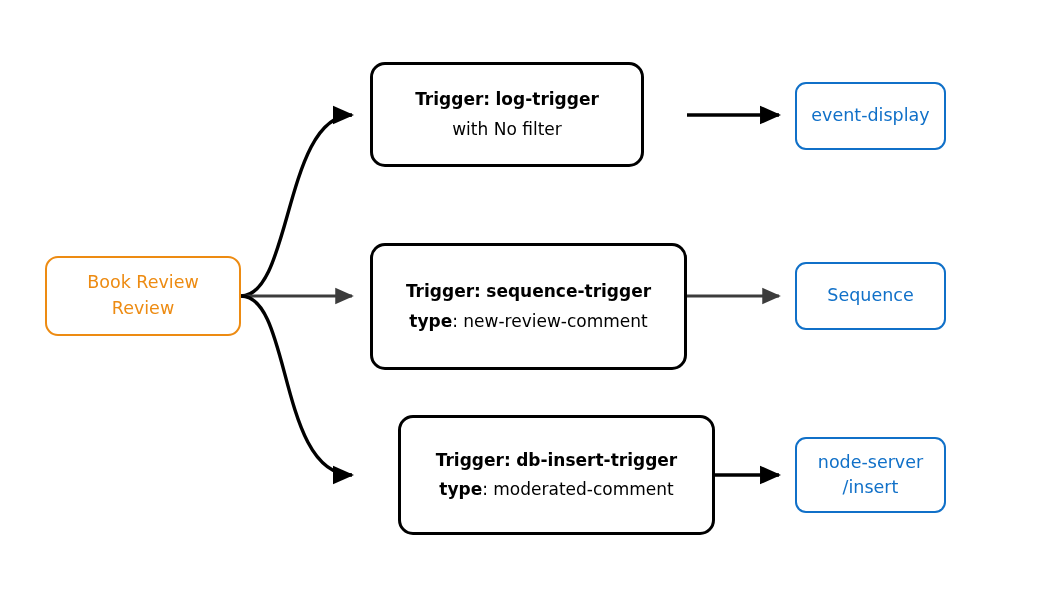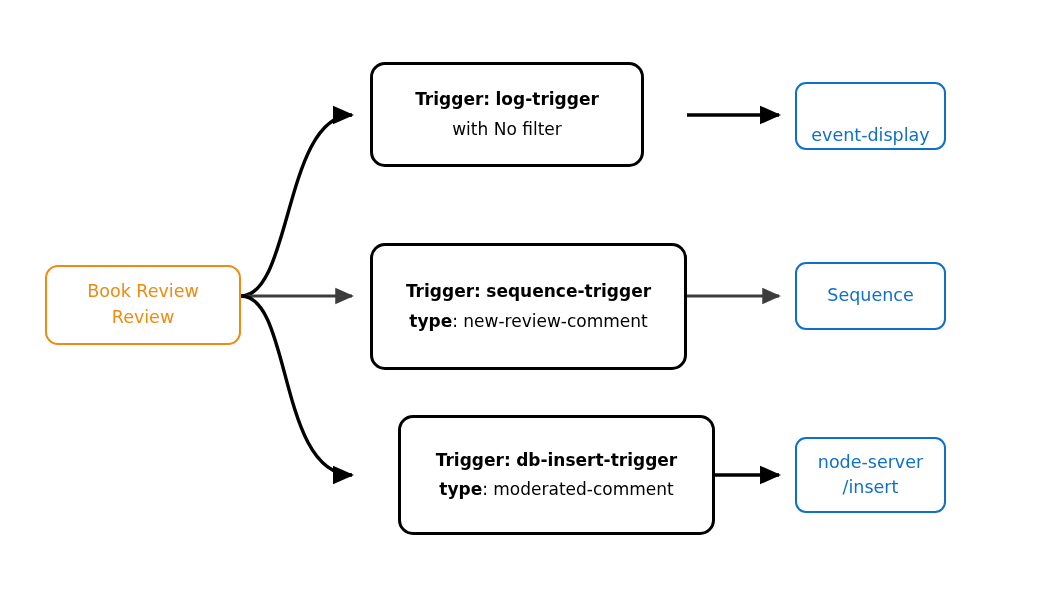--- a/index.html
+++ b/index.html
@@ -37,21 +37,20 @@
     text-align: center;
   }
 
   
   .node-source {
     border: 2.6px solid #ed8b12;
     border-radius: 13px;
     color: #ed8b12;
     font-size: 17.5px;
     line-height: 1.48;
-    margin-top: 9px;
   }
 
   
   .node-trigger {
     border: 3px solid #000000;
     border-radius: 15px;
     color: #000000;
     font-size: 17px;
     line-height: 1.73;
   }
@@ -135,21 +134,21 @@
   <div class="node node-trigger" style="left:370px; top:415px; width:317px; height:120px;margin-left:28px;">
     <div class="line">
       <span class="k">Trigger:</span>
       <span class="k">db-insert-trigger</span>
     </div>
     <div class="line">
       <span class="k">type</span><span class="v">: moderated-comment</span>
     </div>
   </div>
 
-  <div class="node node-target" style="left:795px; top:82px; width:151px; height:68px;justify-content:flex-end;">
+  <div class="node node-target" style="left:795px; top:82px; width:151px; height:68px;">
     <div class="line">event-display</div>
   </div>
 
   <div class="node node-target" style="left:795px; top:262px; width:151px; height:68px;justify-content:center;">
     <div class="line">Sequence</div>
   </div>
 
   <div class="node node-target" style="left:795px; top:437px; width:151px; height:76px;">
     <div class="line">node-server</div>
     <div class="line">/insert</div>

